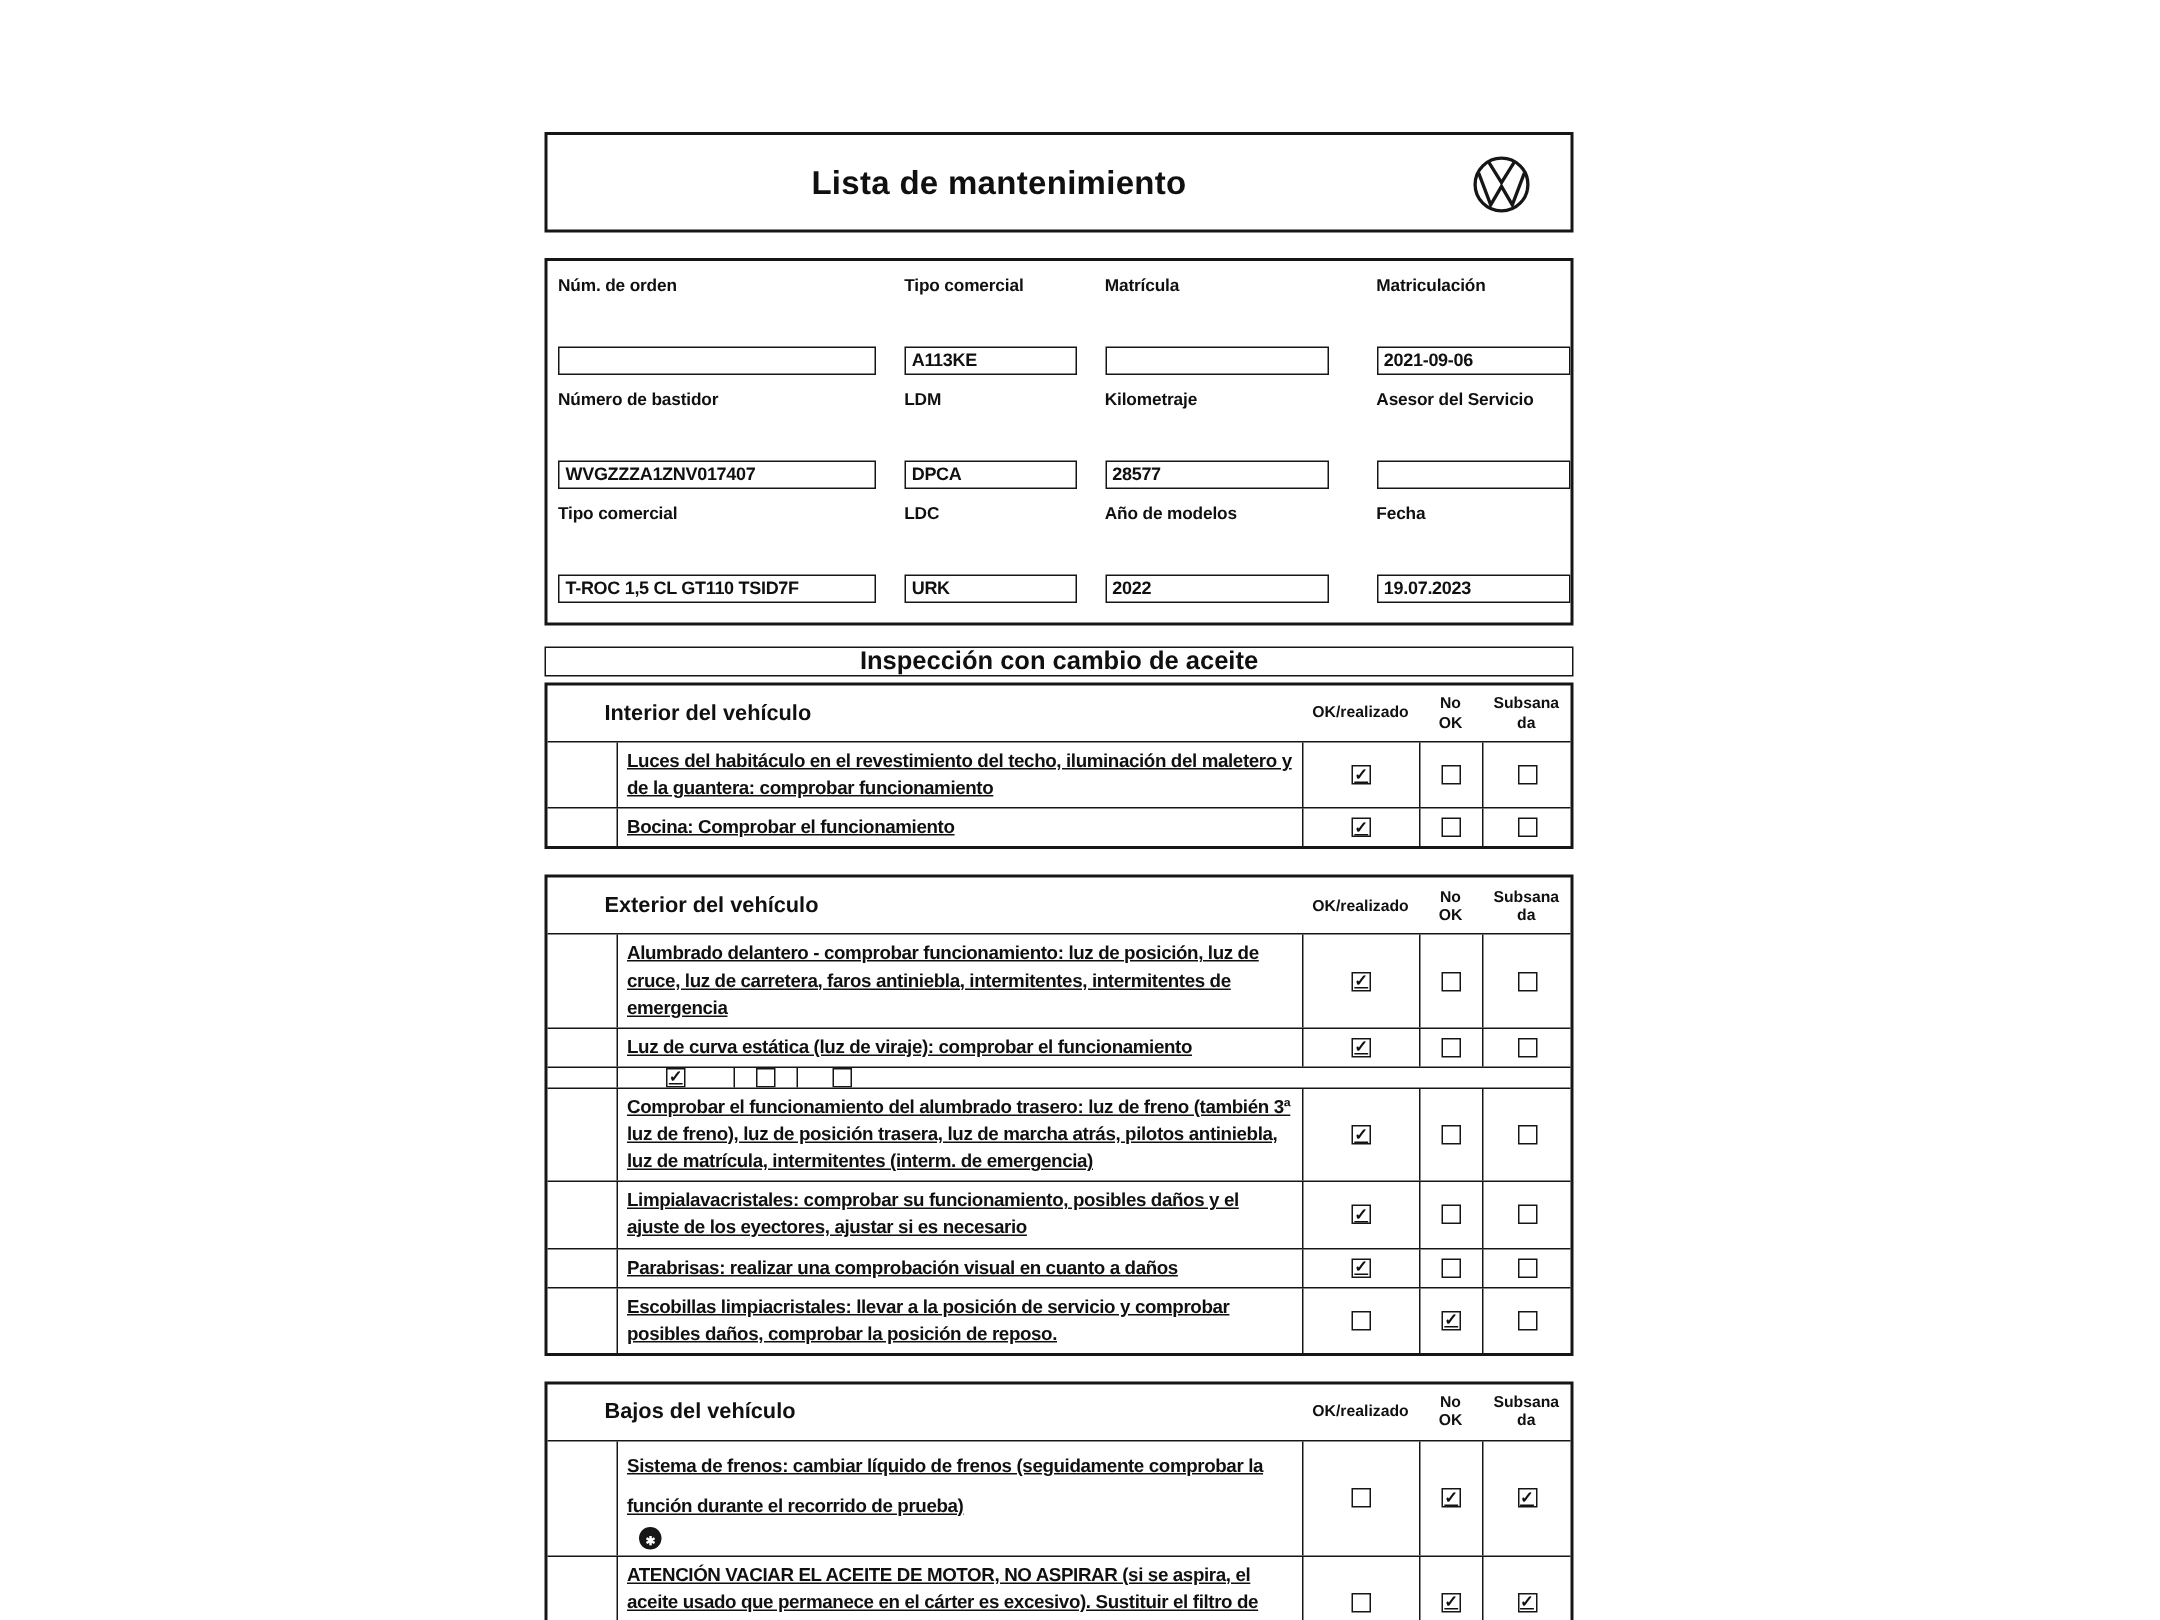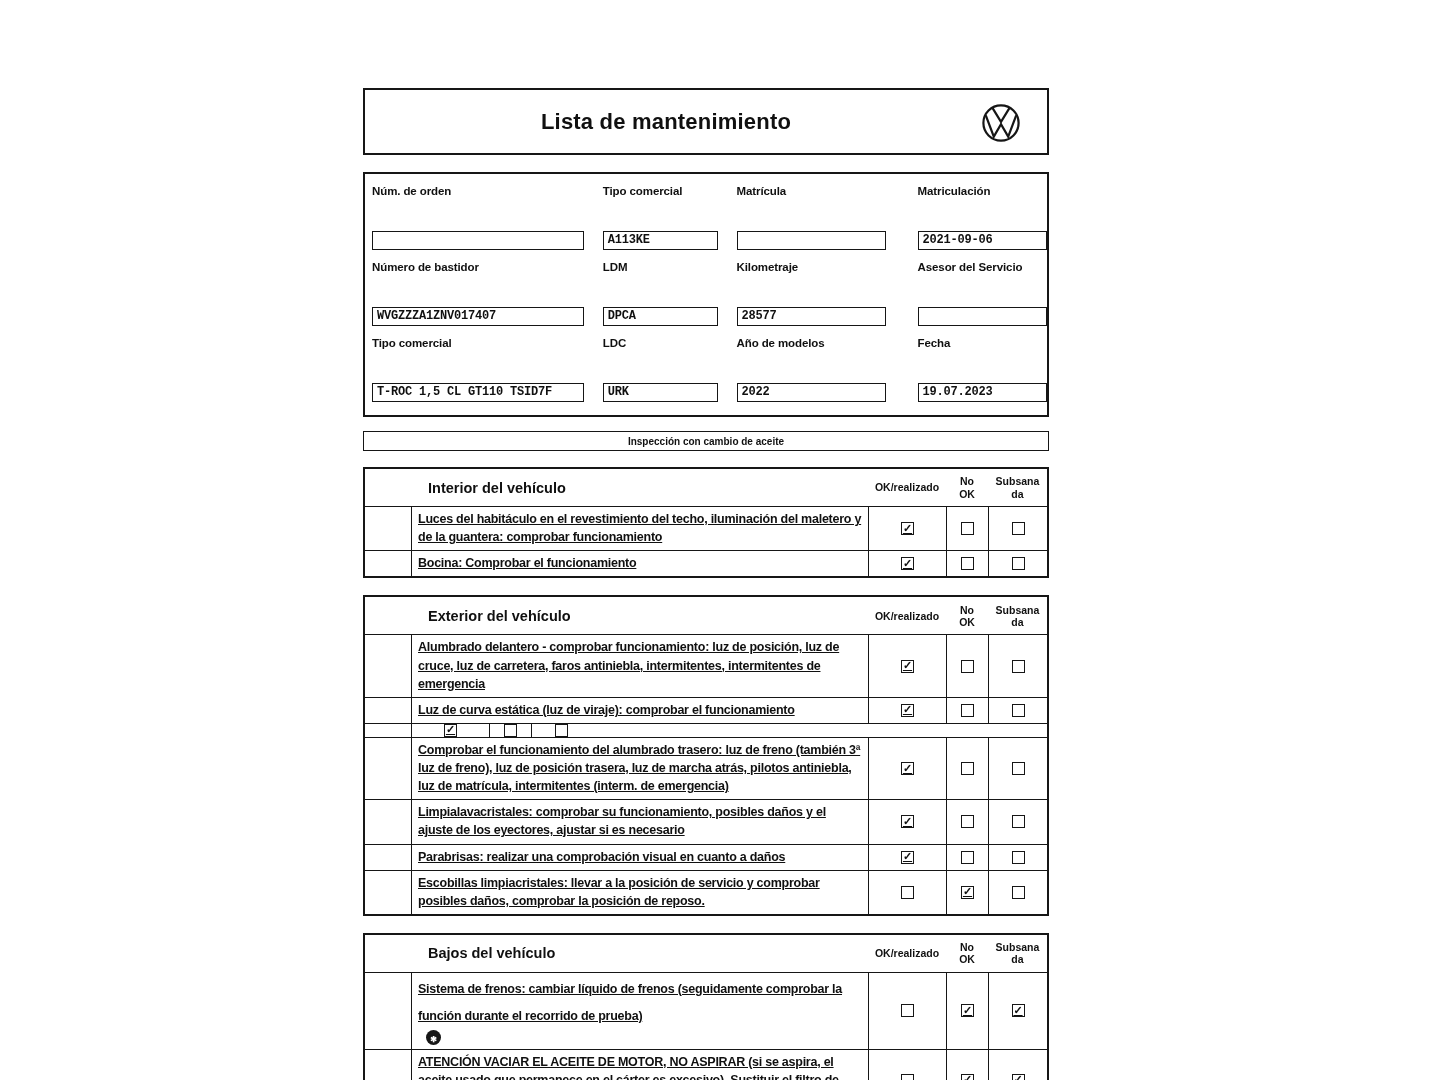--- a/index.html
+++ b/index.html
@@ -18,31 +18,31 @@
   .formbox { border:2px solid #161616; padding:11px 0 13px 0; margin-bottom:14px; }
   .frow { display:flex; margin-bottom:11px; }
   .frow:last-child { margin-bottom:0; }
   .field { display:flex; flex-direction:column;gap:31px; }
   .f1 { width:216px; margin-left:7px; }
   .f2 { width:117px; margin-left:19px; }
   .f3 { width:152px; margin-left:19px; }
   .f4 { width:132px; margin-left:32px; }
   .flabel { font-size:11.5px; font-weight:bold; margin-bottom:3px; letter-spacing:-0.1px; }
   .finput { height:19px; border:1.7px solid #161616; font-size:12px; font-weight:bold;
-    padding:1px 17px 0 4px; letter-spacing:-0.2px; background:#fff;font-family:Liberation Mono, monospace; }
+    padding:1px 17px 0 4px; letter-spacing:-0.2px; background:#fff; }
 
   
   .banner { border:1.7px solid #161616; height:20px; display:flex; align-items:center;
-    justify-content:center; font-size:10px; font-weight:bold; margin-bottom:16px; }
+    justify-content:center; font-size:17px; font-weight:bold; margin-bottom:4px; }
 
   
   .tbl { border:2px solid #161616; margin-bottom:17px; }
   .thead { display:flex; min-height:37px; align-items:stretch; }
   .sect-title { flex:1; display:flex; align-items:center; padding-left:38px;
-    font-size:14.5px; font-weight:bold;margin-left:25px; }
+    font-size:14.5px; font-weight:bold; }
   .hc { display:flex; align-items:center; justify-content:center; text-align:center;
     font-size:10.5px; font-weight:bold; line-height:1.15; }
   .hc-ok  { width:78px; }
   .hc-no  { width:42px; padding:0 9px; }
   .hc-sub { width:59px; padding:0 5px; word-break:break-all; }
   .row { display:flex; border-top:1.6px solid #161616; align-items:stretch; }
   .row > div + div { border-left:1.6px solid #161616;text-decoration:underline; }
   .c-idx  { width:46px; }
   .c-desc { flex:1; padding:3px 6px 4px 6px; font-size:12.5px; font-weight:bold;
     line-height:1.45; letter-spacing:-0.25px; }

